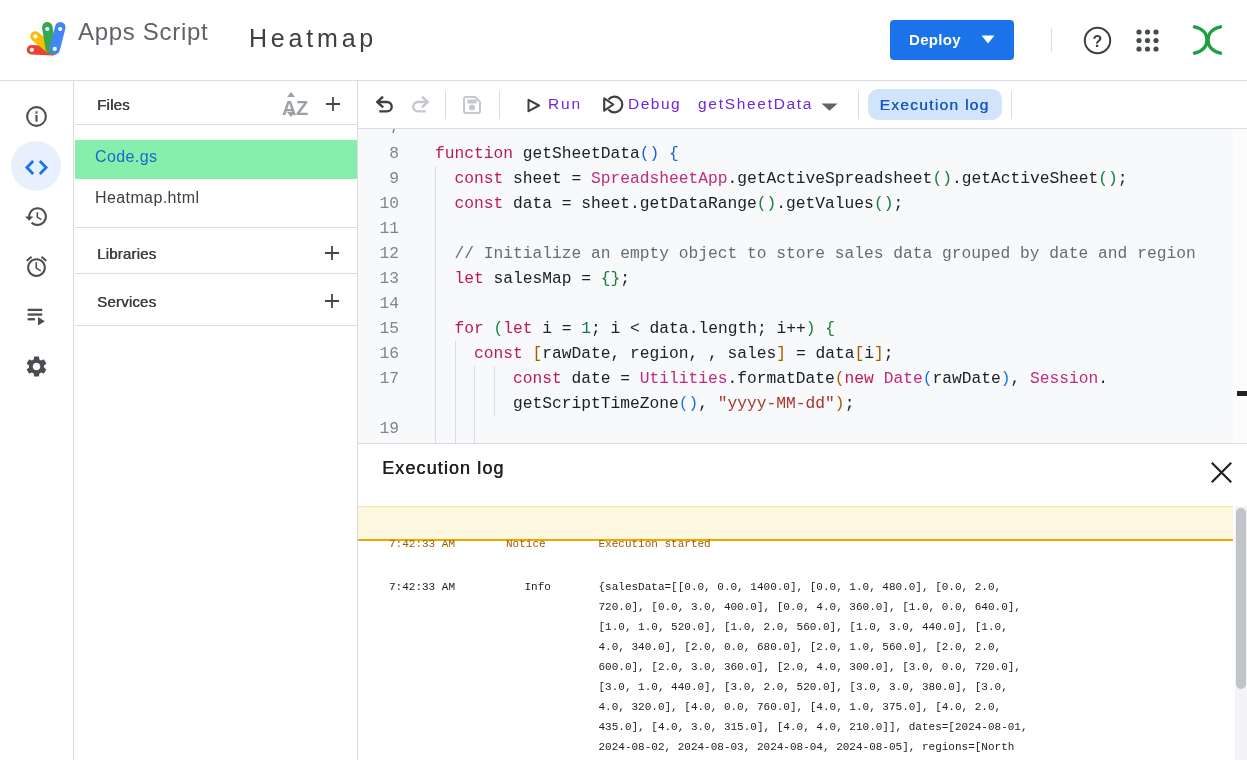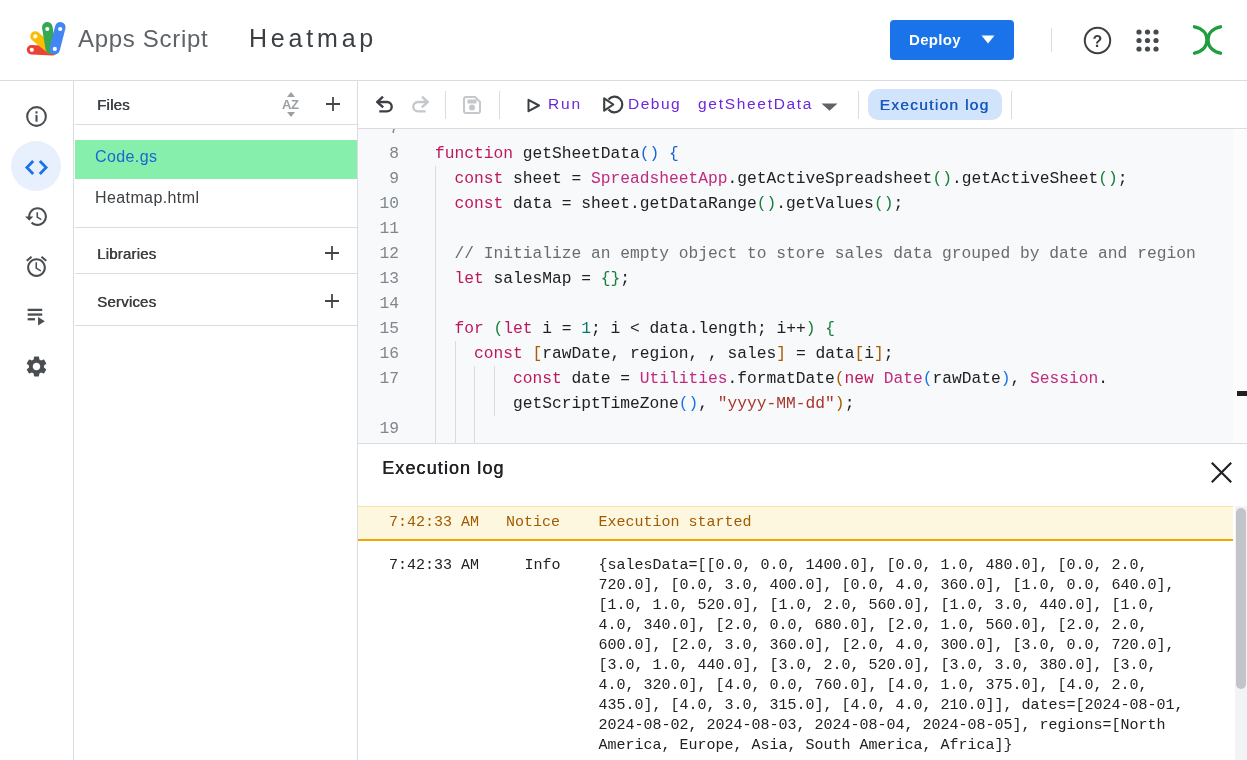--- a/index.html
+++ b/index.html
@@ -5,21 +5,21 @@
   * { margin:0; padding:0; box-sizing:border-box; }
   html,body { width:1247px; height:760px; overflow:hidden; background:#fff;
     font-family:"Liberation Sans", sans-serif; }
   #page { position:relative; width:1247px; height:760px; }
   .abs { position:absolute; }
 
   
   #topbar { position:absolute; left:0; top:0; width:1247px; height:81px;
     background:#fff; border-bottom:1px solid #dadce0; }
   #logo { position:absolute; left:25px; top:18px; }
-  #brand { position:absolute; left:78px; top:25px; font-size:24px; color:#5f6368;
+  #brand { position:absolute; left:78px; top:18px; font-size:24px; color:#5f6368;
     letter-spacing:0.7px; }
   #title { position:absolute; left:249px; top:24px; font-size:25px; color:#3c4043;
     letter-spacing:3.8px; }
   #deploy { position:absolute; left:890px; top:20px; width:124px; height:40px;
     background:#1a73e8; border-radius:4px; color:#fff; }
   #deploy .t { position:absolute; left:19px; top:11px; font-size:15px; font-weight:700;
     letter-spacing:0.3px; }
   #tb-div { position:absolute; left:1051px; top:28px; width:1px; height:24px; background:#dadce0; }
 
   
@@ -68,21 +68,21 @@
   #ruler { position:absolute; left:1233px; top:129px; width:14px; height:314px; background:#fcfcfd; }
   #rulermark { position:absolute; left:1237px; top:391px; width:10px; height:5px; background:#202124; }
 
   
   #panel { position:absolute; left:358px; top:443px; width:889px; height:317px; background:#fff;
     border-top:1px solid #dadce0; }
   #panel-title { position:absolute; left:24px; top:14px; font-size:18px; font-weight:400;
     color:#202124; letter-spacing:1.1px; text-shadow:0.5px 0 0 #202124; }
   #yellow { position:absolute; left:0; top:62px; width:875px; height:35px; background:#fef7e0;
     border-top:1px solid #f8e3a3; border-bottom:2px solid #f0a800; }
-  .logmono { font-family:"Liberation Mono", monospace; font-size:15px; line-height:20px; white-space:pre; }
+  .logmono { font-family:"Liberation Mono", monospace; font-size:11px; line-height:20px; white-space:pre;margin-top:21px; }
   #scrolltrack { position:absolute; left:877px; top:62px; width:12px; height:255px; background:#f1f3f4; }
   #scrollthumb { position:absolute; left:878px; top:64px; width:10px; height:181px; background:#c1c4c8; border-radius:5px; }
 </style>
 </head>
 <body>
 <div id="page">
 
   <div id="topbar">
     <svg id="logo" width="46" height="44" viewBox="0 0 46 44">
       <line x1="6.5" y1="31.8" x2="27.5" y2="32.8" stroke="#ea4335" stroke-width="9.5" stroke-linecap="round"></line>
@@ -162,21 +162,21 @@
       </g>
     </svg>
 
     <svg class="railico" style="top:273px" width="25" height="25" viewBox="0 0 24 24">
       <path fill="#4a4e52" d="M19.14 12.94c.04-.3.06-.61.06-.94 0-.32-.02-.64-.07-.94l2.03-1.58c.18-.14.23-.41.12-.61l-1.92-3.32c-.12-.22-.37-.29-.59-.22l-2.39.96c-.5-.38-1.03-.7-1.62-.94l-.36-2.54c-.04-.24-.24-.41-.48-.41h-3.84c-.24 0-.43.17-.47.41l-.36 2.54c-.59.24-1.13.57-1.62.94l-2.39-.96c-.22-.08-.47 0-.59.22L2.74 8.87c-.12.21-.08.47.12.61l2.03 1.58c-.05.3-.09.63-.09.94s.02.64.07.94l-2.03 1.58c-.18.14-.23.41-.12.61l1.92 3.32c.12.22.37.29.59.22l2.39-.96c.5.38 1.03.7 1.62.94l.36 2.54c.05.24.24.41.48.41h3.84c.24 0 .44-.17.47-.41l.36-2.54c.59-.24 1.13-.56 1.62-.94l2.39.96c.22.08.47 0 .59-.22l1.92-3.32c.12-.22.07-.47-.12-.61l-2.01-1.58zM12 15.6c-1.98 0-3.6-1.62-3.6-3.6s1.62-3.6 3.6-3.6 3.6 1.62 3.6 3.6-1.62 3.6-3.6 3.6z"></path>
     </svg>
   </div>
 
   <div id="files">
     <div class="fp-head" style="position:absolute;left:22px;top:15px">Files</div>
-    <div class="abs" style="left:207px;top:16px;font-size:13px;font-weight:bold;color:#9aa0a6;letter-spacing:-0.5px">AZ</div>
+    <div class="abs" style="left:207px;top:16px;font-size:20px;font-weight:bold;color:#9aa0a6;letter-spacing:-0.5px">AZ</div>
     <div class="abs" style="left:212px;top:11px;width:0;height:0;border-left:4px solid transparent;border-right:4px solid transparent;border-bottom:5px solid #9aa0a6"></div>
     <div class="abs" style="left:212px;top:31px;width:0;height:0;border-left:4px solid transparent;border-right:4px solid transparent;border-top:5px solid #9aa0a6"></div>
     <svg class="abs" style="left:250px;top:15px" width="16" height="16" viewBox="0 0 16 16">
       <path d="M8 1 V15 M1 8 H15" stroke="#444746" stroke-width="1.8"></path>
     </svg>
     <div class="divider" style="top:43px"></div>
     <div id="row-code">
         <div class="t">Code.gs</div>
       </div>
     <div id="row-html">

